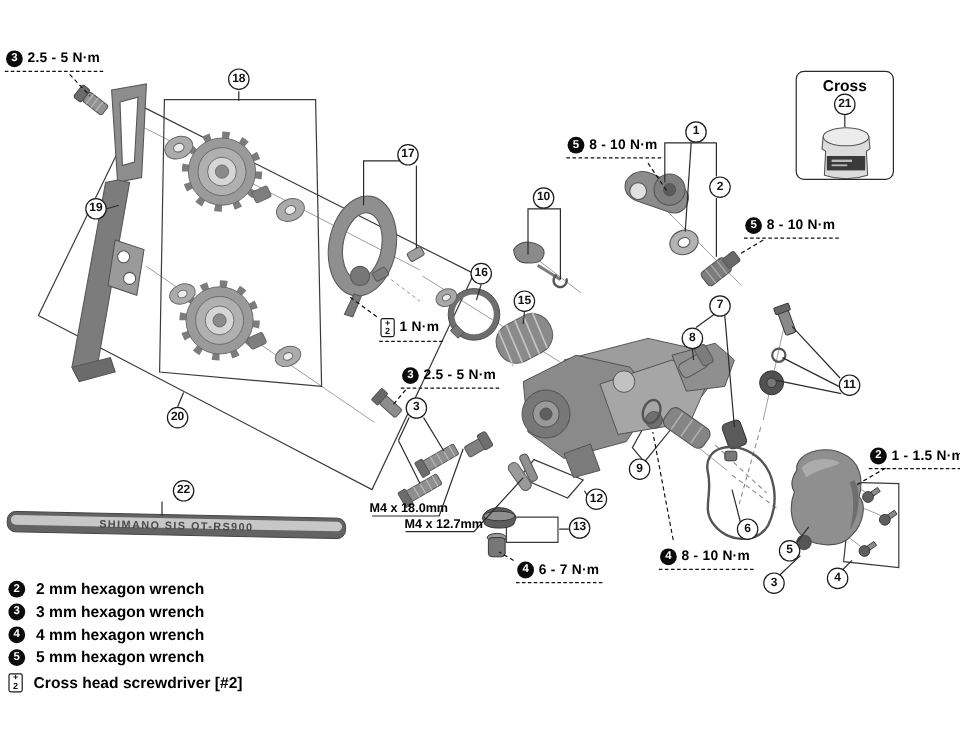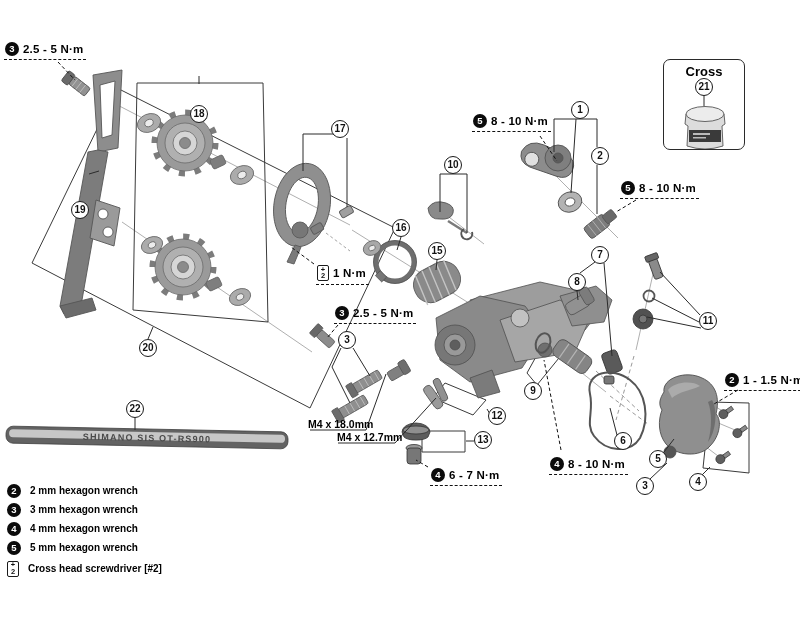--- a/index.html
+++ b/index.html
@@ -18,21 +18,21 @@
   .crosshead{display:inline-flex;flex-direction:column;align-items:center;justify-content:center;
     width:12px;height:16px;border:1.1px solid #1a1a1a;border-radius:2px;background:#fff;box-sizing:border-box;}
   .crosshead i{font-style:normal;font-size:7.5px;line-height:6.5px;font-weight:700;color:#111;}
   .size-label{position:absolute;font-size:10.5px;font-weight:700;color:#000;white-space:nowrap;text-align:center;}
   .grease-box{position:absolute;left:663px;top:59px;width:82px;height:91px;box-sizing:border-box;
     border:1.6px solid #2a2a2a;border-radius:7px;background:transparent;}
   .grease-title{text-align:center;font-size:13px;font-weight:700;color:#000;margin-top:4px;}
   .legend{position:absolute;left:7px;top:481px;}
   .legend-row{display:flex;align-items:center;gap:9px;height:19px;}
   .legend-row.cross-row{margin-top:2px;}
-  .legend-text{font-size:10px;font-weight:700;color:#000;white-space:nowrap;}
+  .legend-text{font-size:13px;font-weight:700;color:#000;white-space:nowrap;}
 </style>
 </head>
 <body>
 
 <div class="screenshot">
 
 <svg width="800" height="617" viewBox="0 0 800 617">
 
   <g stroke="#9a9a9a" stroke-width="0.8" fill="none">
     <line x1="100" y1="96" x2="350" y2="225"></line>
@@ -351,25 +351,25 @@
       <div class="callout" style="left: 568px; top: 273px;">8</div>
       <div class="callout" style="left: 524px; top: 382px;">9</div>
       <div class="callout" style="left: 444px; top: 156px;">10</div>
       <div class="callout" style="left: 699px; top: 312px;">11</div>
       <div class="callout" style="left: 488px; top: 407px;">12</div>
       <div class="callout" style="left: 474px; top: 431px;">13</div>
       <div class="callout" style="left: 338px; top: 331px;">3</div>
       <div class="callout" style="left: 428px; top: 242px;">15</div>
       <div class="callout" style="left: 392px; top: 219px;">16</div>
       <div class="callout" style="left: 331px; top: 120px;">17</div>
-      <div class="callout" style="left: 190px; top: 57px; margin-top: 48px;">18</div>
-      <div class="callout" style="left: 71px; top: 165px; margin-top: 36px;">19</div>
+      <div class="callout" style="left: 190px; top: 57px;">18</div>
+      <div class="callout" style="left: 71px; top: 165px;">19</div>
       <div class="callout" style="left: 139px; top: 339px;">20</div>
       <div class="callout" style="left: 695px; top: 78px;">21</div>
-      <div class="callout" style="left: 126px; top: 400px;">22</div>
+      <div class="callout" style="left: 144px; top: 400px;">22</div>
     </div>
 <div class="layer" id="torque-layer">
       <div class="torque-label" style="left: 4px; top: 42px;">
         <span class="tool-badge">3</span>
         <span class="tq-text">2.5 - 5 N·m</span>
       </div>
       <div class="torque-label" style="left: 472px; top: 114px;">
         <span class="tool-badge">5</span>
         <span class="tq-text">8 - 10 N·m</span>
       </div>

